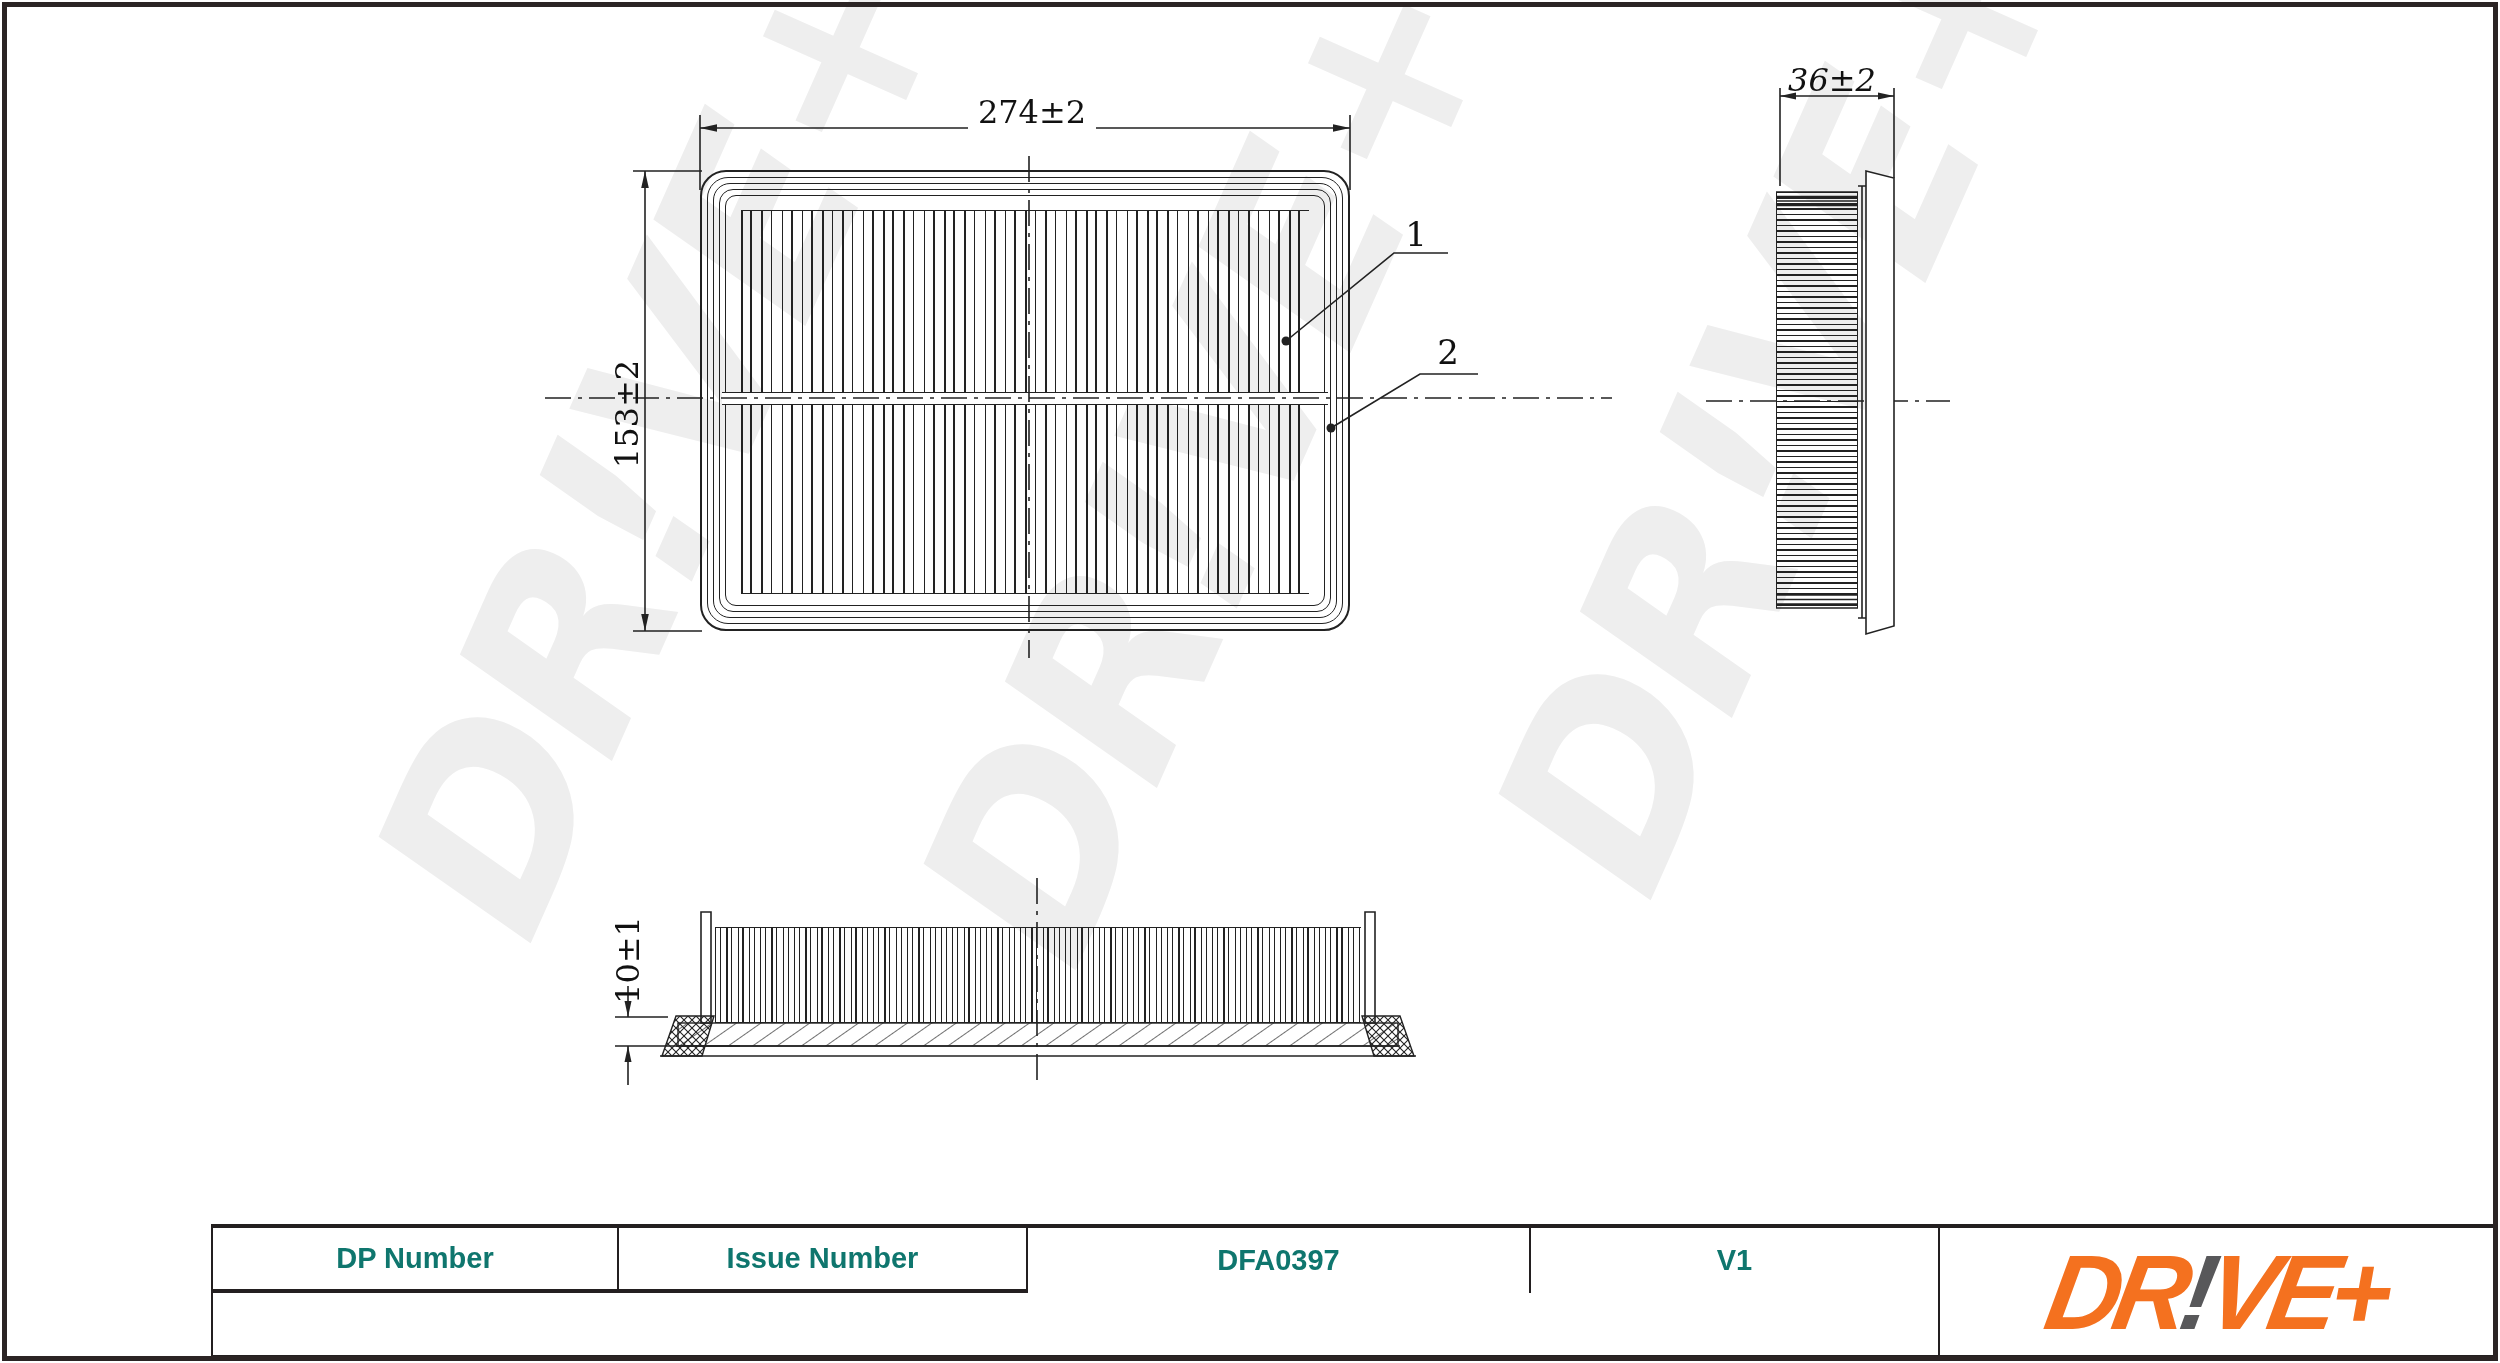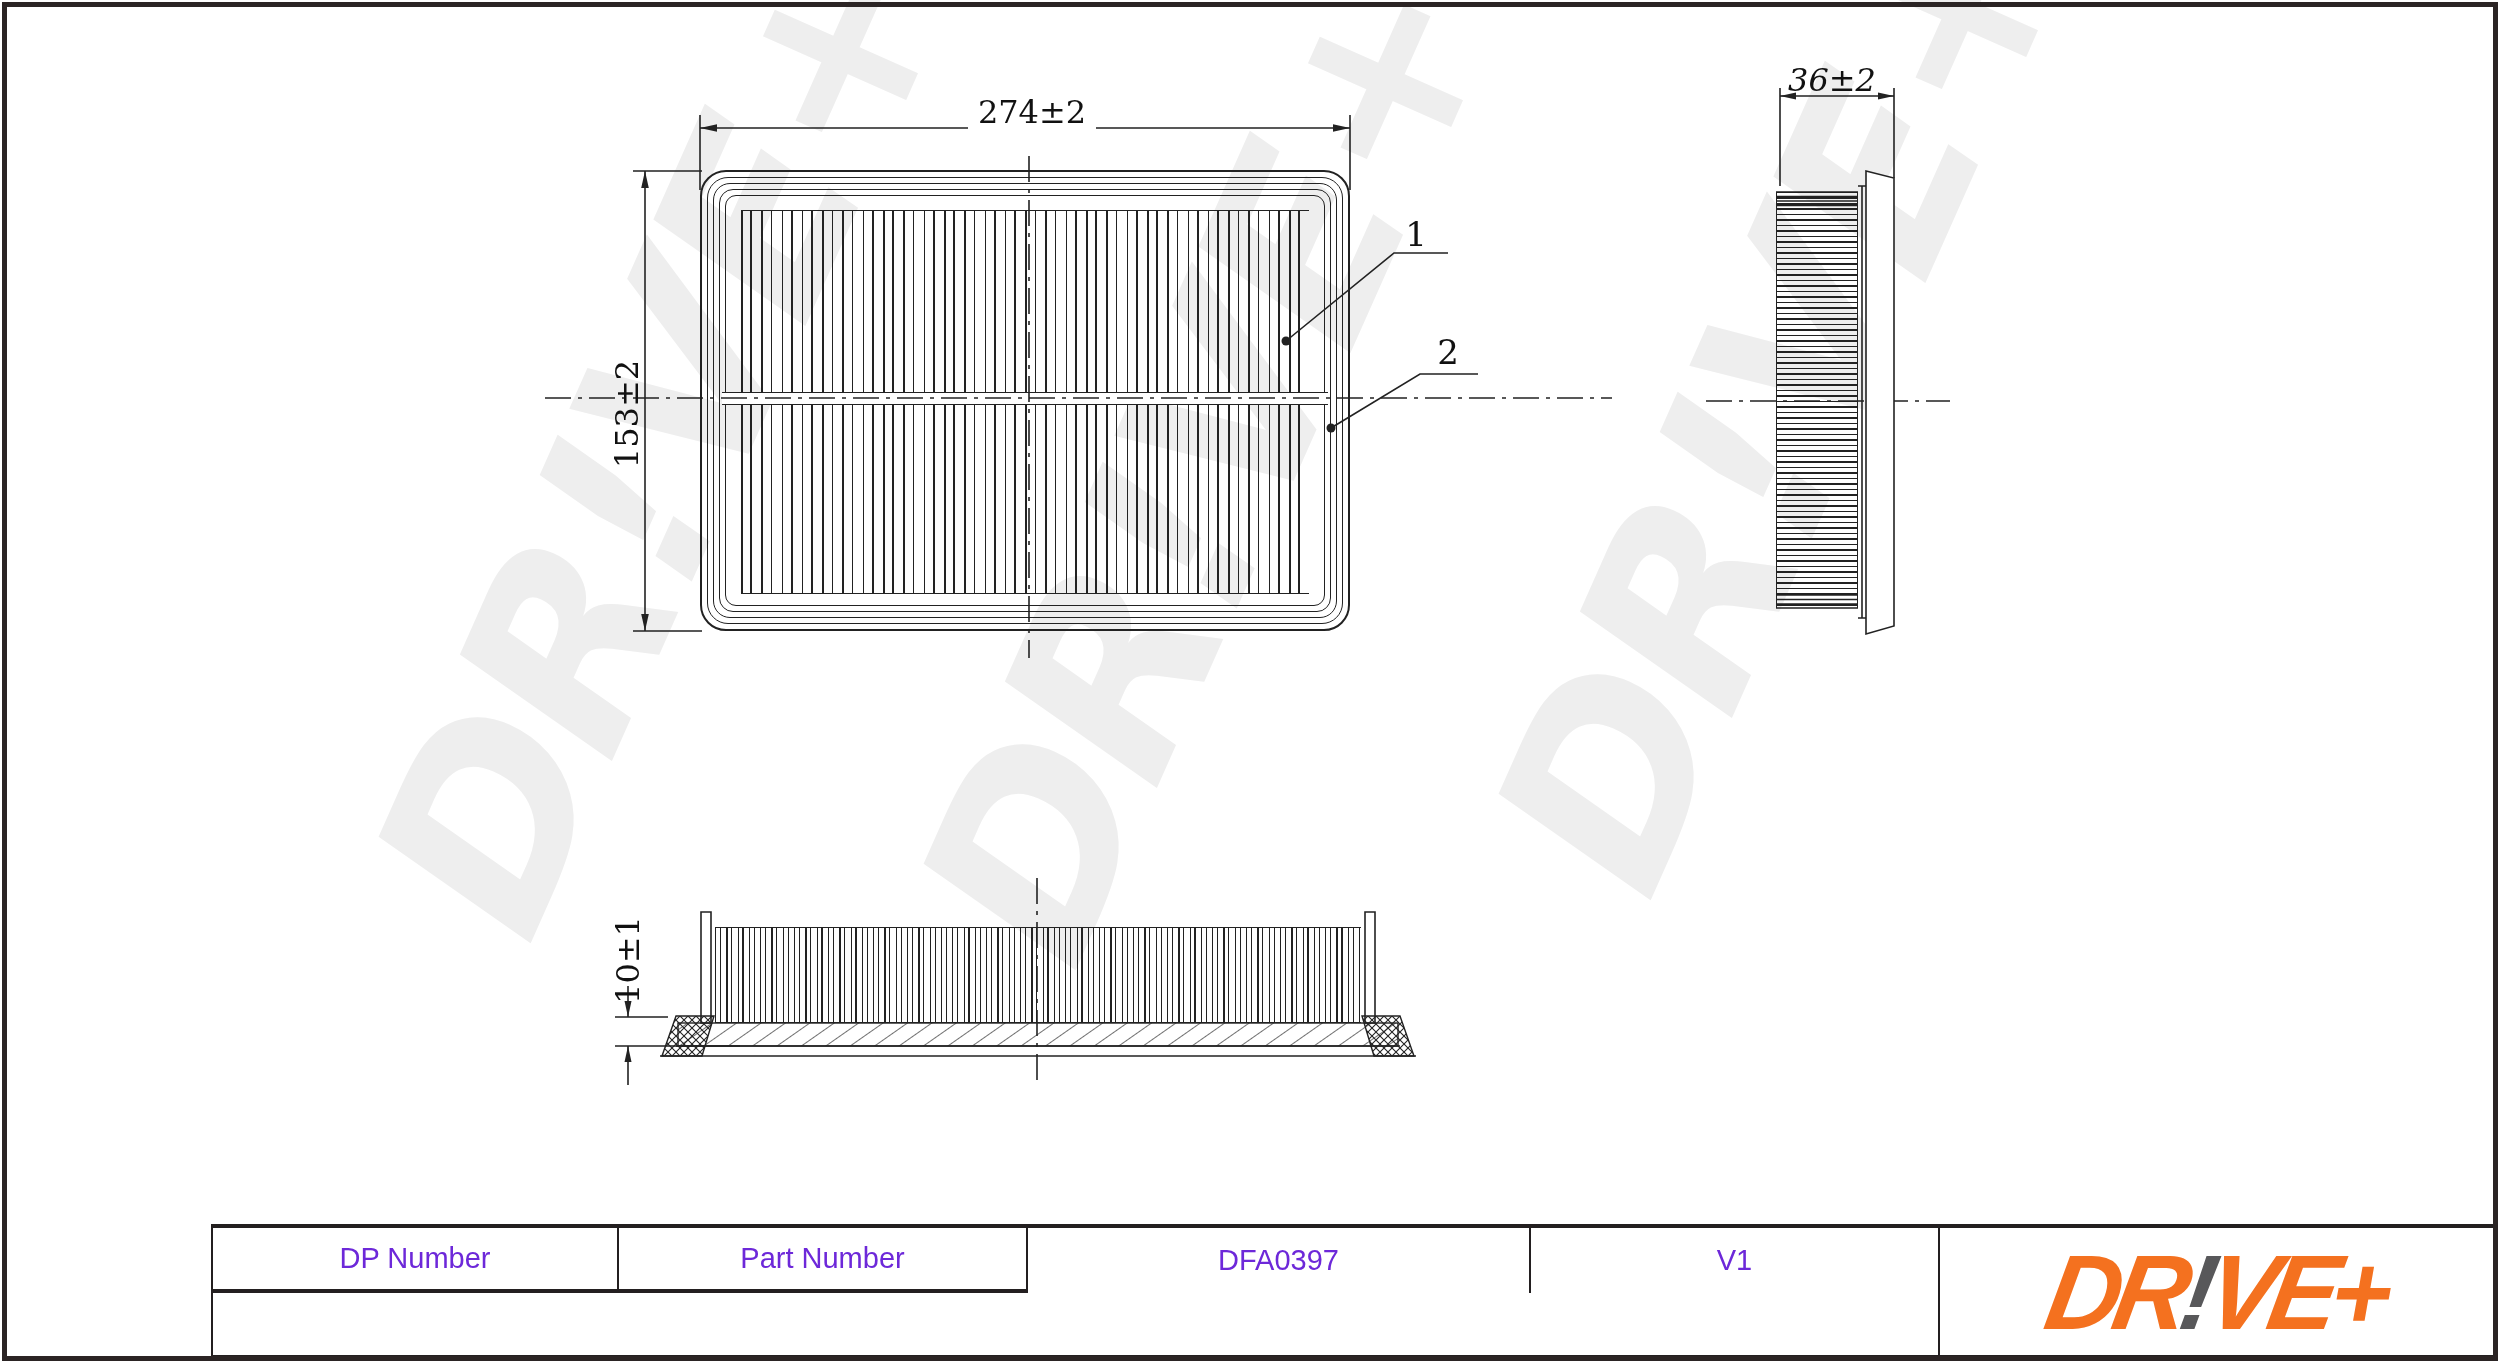--- a/index.html
+++ b/index.html
@@ -67,21 +67,21 @@
   .dimtext.vert{transform:translate(-50%,-50%) rotate(-90deg);}
   .callout{position:absolute;z-index:4;font-family:"DejaVu Serif",serif;font-size:34px;
     color:var(--text);transform:translate(-50%,-50%);}
 
   
   .spec-table{position:absolute;left:211px;top:1224px;width:2282px;height:135px;z-index:5;
     display:grid;grid-template-columns:404px 409px 503px 409px 1fr;grid-template-rows:65px 1fr;
     border-top:4px solid var(--table_line);border-bottom:4px solid var(--table_line);
     border-left:2.5px solid var(--table_line);background:transparent;}
   .cell{display:flex;align-items:center;justify-content:center;
-    font-weight:400;font-size:29px;color:#6d28d9;border-left:2.5px solid var(--table_line);}
+    font-weight:700;font-size:29px;color:#0f766e;border-left:2.5px solid var(--table_line);}
   .cell.first{border-left:none;}
   .cell.head{border-bottom:4px solid var(--table_line);}
   .logo-cell{grid-column:5;grid-row:1/3;display:flex;align-items:center;justify-content:center;
     border-left:2.5px solid var(--table_line);}
   .logo{font-style:italic;font-weight:900;font-size:104px;letter-spacing:-8px;
     transform:skewX(-10deg) scaleY(1.02);white-space:nowrap;line-height:1;}
   .logo .lg-o{color:var(--logo_orange);}
   .logo .lg-g{color:var(--logo_gray);}
 </style>
 </head>
@@ -180,21 +180,21 @@
   <div class="dimtext" style="left:1032px;top:112px;">274±2</div>
   <div class="dimtext vert" style="left:627px;top:414px;">153±2</div>
   <div class="dimtext" style="left:1832px;top:80px;font-style:italic;">36±2</div>
   <div class="dimtext vert" style="left:628px;top:960px;">10±1</div>
 
   <div class="callout" style="left:1416px;top:234px;">1</div>
   <div class="callout" style="left:1448px;top:352px;">2</div>
 
   <div class="spec-table">
     <div class="cell head first">DP Number</div>
-    <div class="cell head">Part Number</div>
+    <div class="cell head">Issue Number</div>
     <div class="logo-cell">
       <div class="logo"><span class="lg-o">DR</span><span class="lg-g">!</span><span class="lg-o">VE+</span></div>
     </div>
     <div class="cell">DFA0397</div>
     <div class="cell">V1</div>
   </div>
 
   <div class="sheet-border"></div>
 </div>
 

